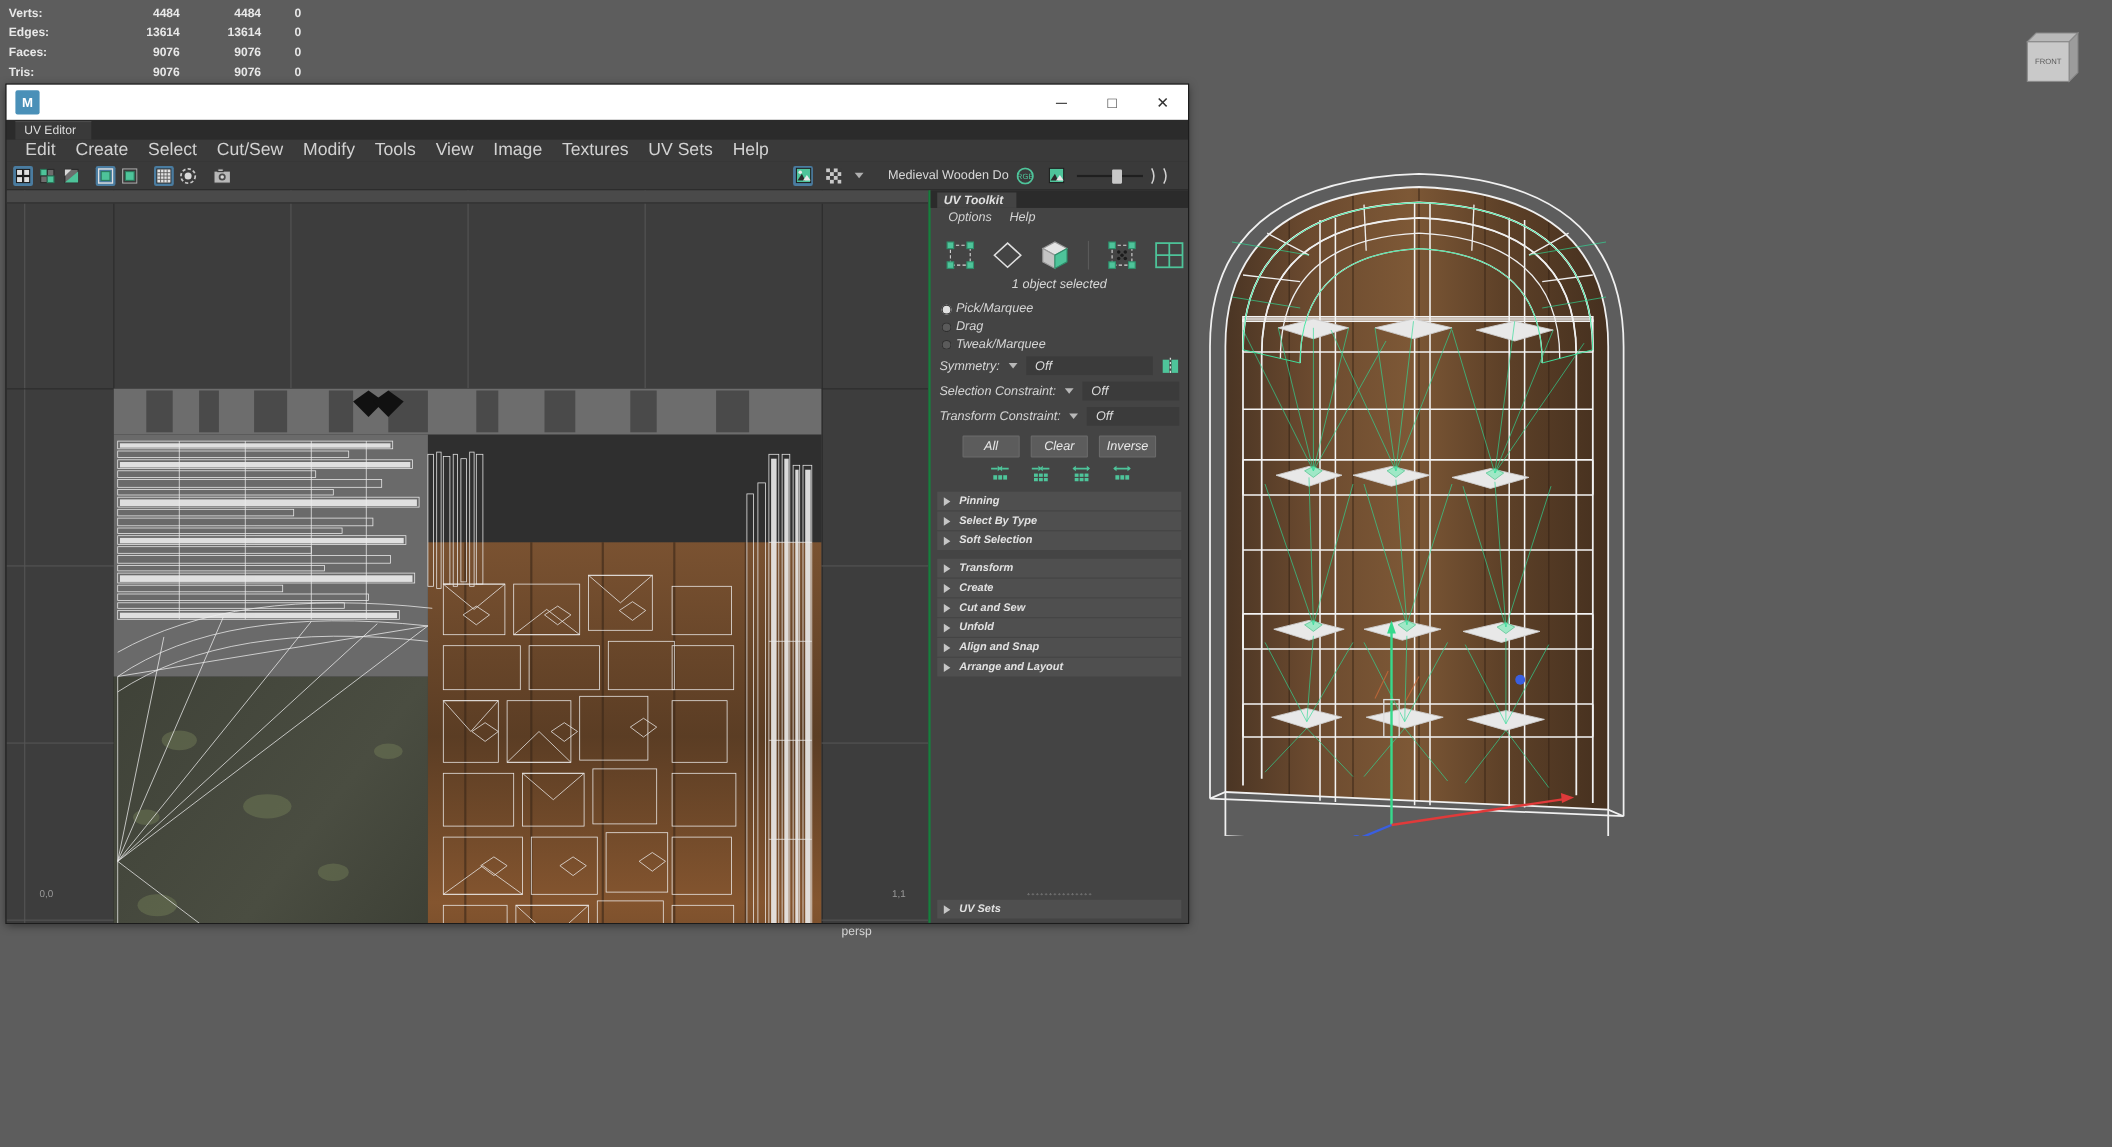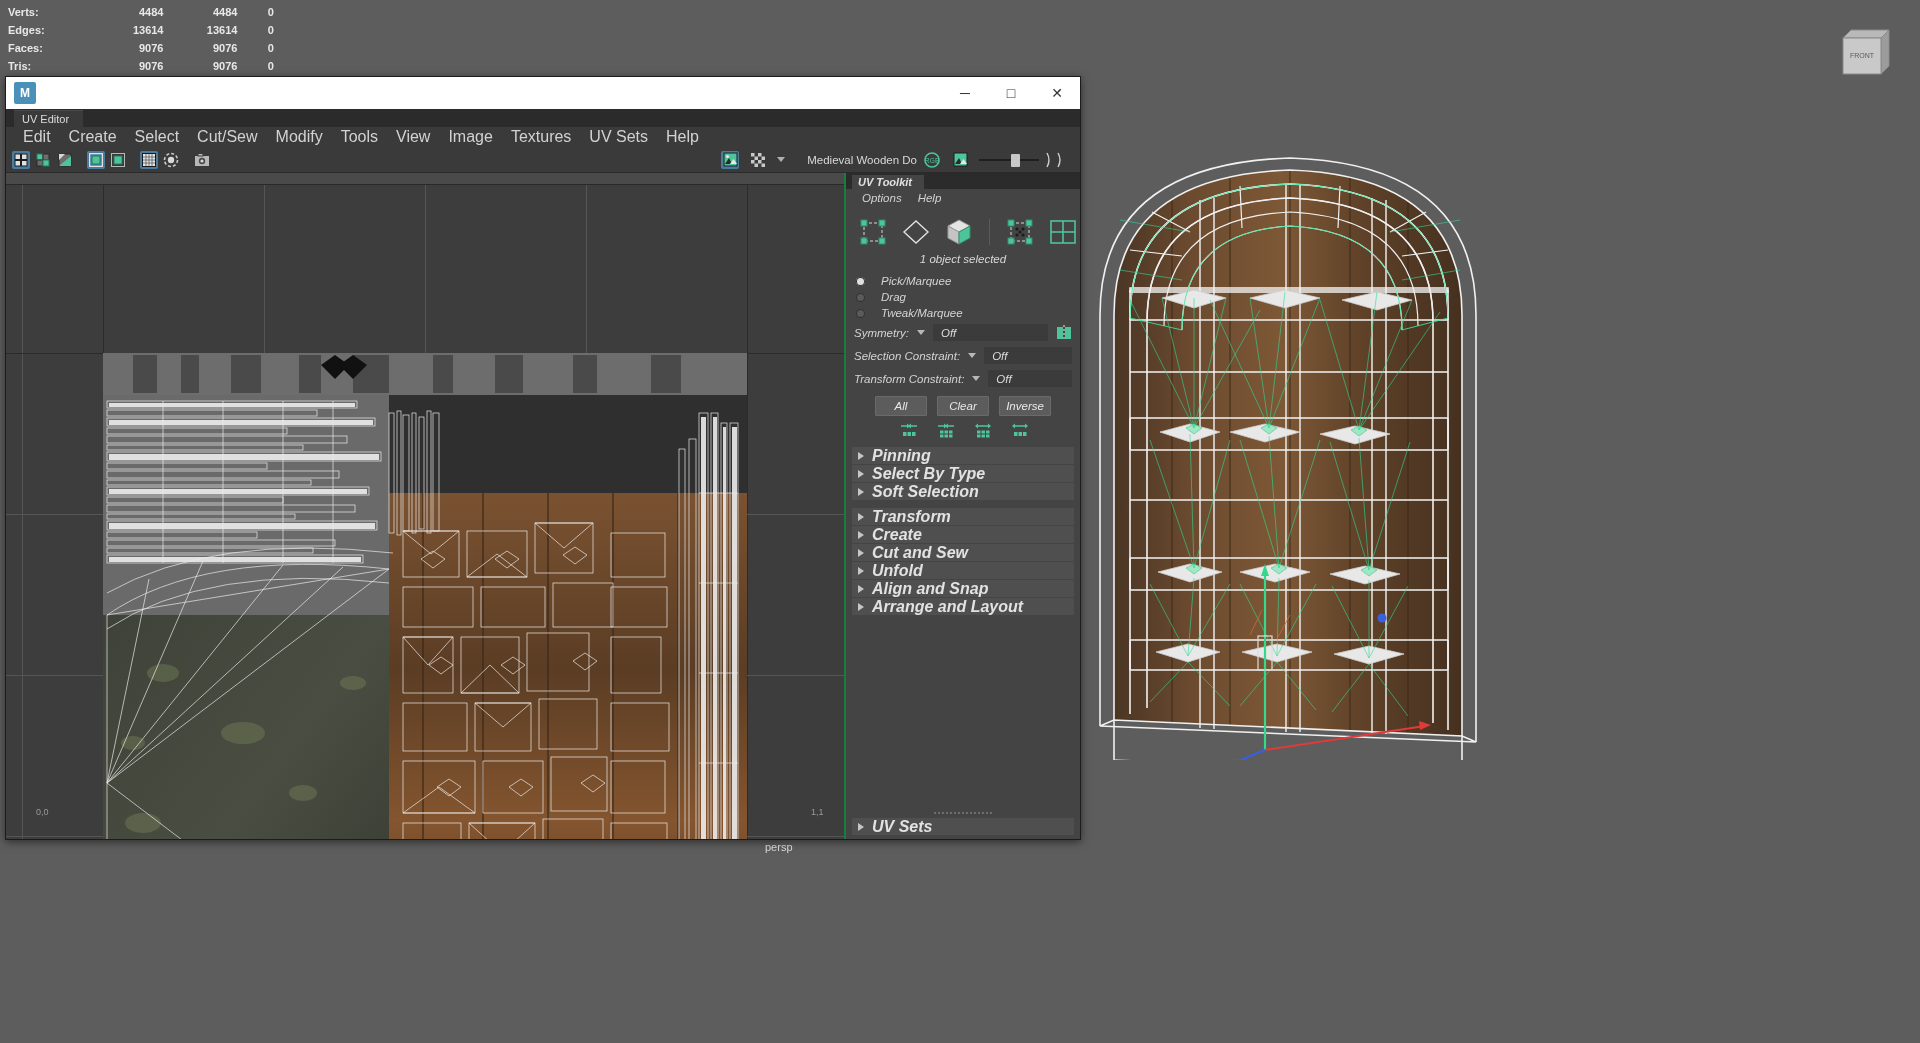--- a/index.html
+++ b/index.html
@@ -92,21 +92,21 @@
   #tk-tab { background:#444; color:#e0e0e0; font-size:11px; padding:1px 12px 1px 6px; font-weight:bold; }
   #tk-menu { height:18px; display:flex; align-items:center; padding-left:8px; }
   #tk-menu .menu-item { padding:1px 8px; font-size:11.5px; }
 
   #tk-modeicons { display:flex; align-items:center; padding:10px 0 4px 10px; gap:10px; }
   .mode-ic { width:34px; height:30px; display:flex; align-items:center; justify-content:center; }
   .tk-vsep { width:1px; height:26px; background:#5a5a5a; margin:0 4px; }
 
   #tk-selcount { text-align:center; font-size:11.5px; color:#d8d8d8; padding:2px 0 8px 0; }
 
-  .radio-row { display:flex; align-items:center; padding:2px 0 2px 10px; gap:16px; }
+  .radio-row { display:flex; align-items:center; padding:2px 0 2px 10px; gap:4px; }
   .radio { width:9px; height:9px; border-radius:50%; background:#5a5a5a; box-shadow:inset 0 0 0 1px #2f2f2f; }
   .radio.sel { background:#e0e0e0; }
   .radio-lbl { font-size:11.5px; color:#d4d4d4; }
 
   .field-row { display:flex; align-items:center; padding:3px 8px; gap:4px; }
   .field-lbl { font-size:11.5px; color:#d4d4d4; white-space:nowrap; }
   .caret { width:0;height:0;border-left:4px solid transparent;border-right:4px solid transparent;
            border-top:5px solid #b8b8b8; margin:0 4px; }
   .field-val { flex:1; background:#3b3b3b; height:17px; display:flex; align-items:center;
                padding-left:8px; font-size:11.5px; color:#dcdcdc; }
@@ -116,21 +116,21 @@
   .tk-btn { background:#5c5c5c; color:#e8e8e8; font-size:11.5px; padding:3px 0; width:52px;
             text-align:center; border:1px solid #6a6a6a; border-radius:1px; cursor:default; }
 
   #tk-iconrow { display:flex; justify-content:center; gap:17px; padding:2px 0 8px 0; }
   .grow-ic { width:20px; height:16px; }
 
   .accordion { background:#4f4f4f; margin:1px 6px 0 6px; height:17px; display:flex;
                align-items:center; gap:8px; padding-left:6px; cursor:default; }
   .acc-arrow { width:0;height:0;border-top:4px solid transparent;border-bottom:4px solid transparent;
                border-left:6px solid #c6c6c6; }
-  .acc-lbl { font-size:16px; color:#e2e2e2; font-weight:bold; }
+  .acc-lbl { font-size:10px; color:#e2e2e2; font-weight:bold; }
   .acc-gap { height:7px; }
 
   #tk-spacer { flex:1; }
   #tk-grip { height:10px; display:flex; align-items:center; justify-content:center; }
   #tk-grip .dots { width:60px; height:3px;
      background-image:radial-gradient(circle, #6d6d6d 1px, transparent 1px);
      background-size:4px 4px; }
   #tk-bottom { margin-bottom:4px; }
 </style>
 </head>

